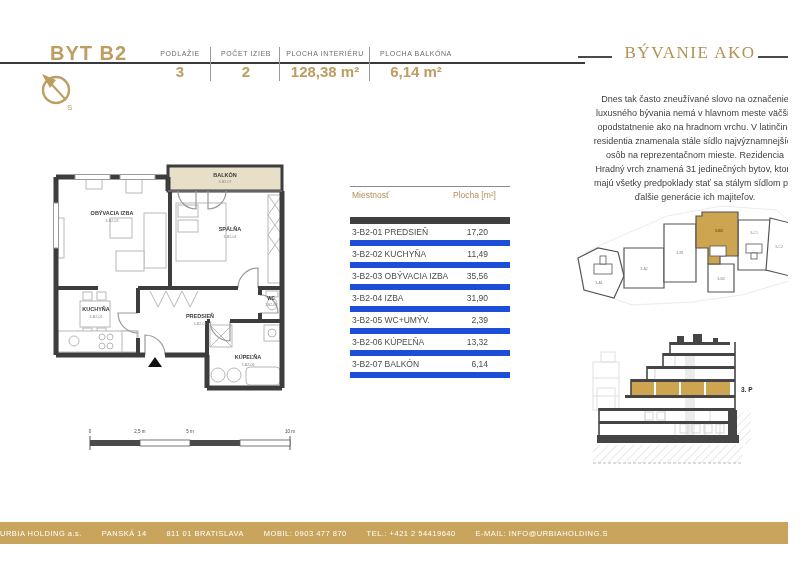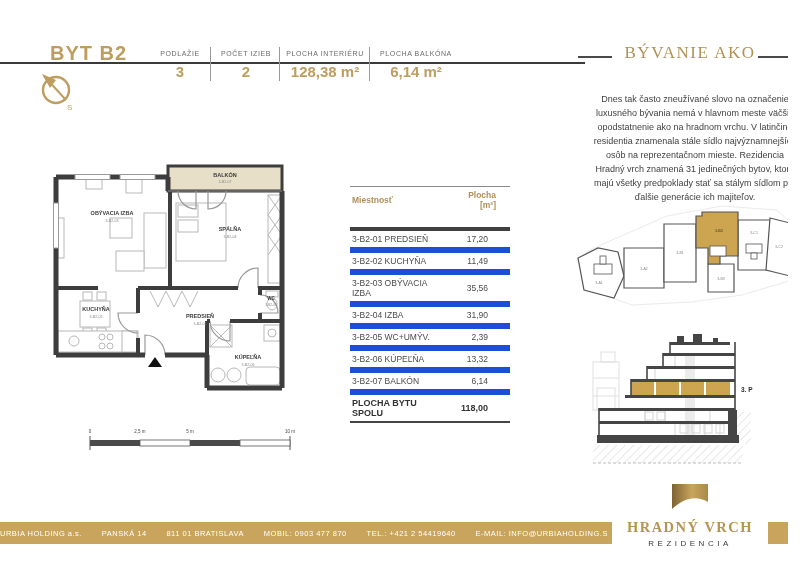--- a/index.html
+++ b/index.html
@@ -16,22 +16,22 @@
   
   .gold-heading{position:absolute;left:580px;top:42px;width:220px;text-align:center;
                 font-family:"Liberation Serif",serif;font-size:17px;letter-spacing:1.5px;
                 color:#b29154;line-height:21px;}
   .head-rule{position:absolute;top:56px;height:1.5px;background:#4a4a4a;}
   .intro{position:absolute;left:593px;top:92px;width:204px;text-align:center;
          font-size:9px;line-height:14px;color:#3f3f3f;}
   
   .room-table{position:absolute;left:350px;top:186px;width:160px;border-collapse:collapse;
               font-size:8.5px;color:#4a4a4a;}
-  .room-table th{font-weight:bold;color:#b0905a;text-align:left;
-                 border-top:1.5px solid #8a8a8a;border-bottom:4px solid #404040;
+  .room-table th{font-weight:normal;color:#b0905a;text-align:left;
+                 border-top:1.5px solid #8a8a8a;border-bottom:7px solid #404040;
                  padding:3px 0 17px 2px;}
   .room-table th.num{text-align:right;padding-right:14px;}
   .room-table td{border-bottom:6px solid #1d4ed8;padding:3px 0 3px 2px;}
   .room-table td.num{text-align:right;padding-right:22px;}
   .room-table tr.total td{font-weight:bold;color:#333;font-size:9px;
                  border-top:1.5px solid #555;border-bottom:2.5px solid #444;}
   
   .footer-bar{position:absolute;left:0;top:522px;width:800px;height:22px;background:#c9a45c;}
   .footer-items{position:absolute;left:0;top:0;width:608px;height:22px;display:flex;
                 align-items:center;justify-content:space-between;}
@@ -228,24 +228,20 @@
           <td class="num">2,39</td>
         </tr>
       <tr>
           <td>3-B2-06 KÚPEĽŇA</td>
           <td class="num">13,32</td>
         </tr>
       <tr>
           <td>3-B2-07 BALKÓN</td>
           <td class="num">6,14</td>
         </tr>
-      <tr class="total">
-        <td>PLOCHA BYTU SPOLU</td>
-        <td class="num">118,00</td>
-      </tr>
     </tbody>
   </table>
 
   <svg style="position:absolute;left:572px;top:190px;" width="228" height="122" viewBox="0 0 228 122">
     <polygon points="14,62 40,50 95,26 150,16 205,20 224,38 220,90 170,105 120,112 60,115 18,100" fill="none" stroke="#ebebe8" stroke-width="1"></polygon>
     <g fill="#fff" stroke="#555" stroke-width="1.2">
       <polygon points="6,68 26,58 46,62 52,86 42,108 12,100"></polygon>
       <polygon points="52,58 92,58 92,98 52,98"></polygon>
       <polygon points="92,34 124,34 124,92 92,92"></polygon>
       <polygon points="136,74 162,74 162,102 136,102"></polygon>
@@ -344,28 +340,14 @@
   <div class="footer-bar">
     <div class="footer-items">
       <span>URBIA HOLDING a.s.</span>
       <span>PANSKÁ 14</span>
       <span>811 01 BRATISLAVA</span>
       <span>MOBIL: 0903 477 870</span>
       <span>TEL.: +421 2 54419640</span>
       <span>E-MAIL: INFO@URBIAHOLDING.S</span>
     </div>
   </div>
-  <div class="logo-box">
-    <svg width="44" height="30" viewBox="0 0 44 30" style="margin-top:4px;">
-      <defs>
-        <linearGradient id="goldgrad" x1="0" y1="0" x2="1" y2="0">
-          <stop offset="0" stop-color="#7d6233"></stop>
-          <stop offset="0.55" stop-color="#c9a45c"></stop>
-          <stop offset="1" stop-color="#a98b49"></stop>
-        </linearGradient>
-      </defs>
-      <path d="M4,2 L40,2 L40,20 C28,13 16,16 4,27 Z" fill="url(#goldgrad)"></path>
-    </svg>
-    <div class="logo-name">HRADNÝ VRCH</div>
-    <div class="logo-sub">REZIDENCIA</div>
-  </div>
 
 </div>
 
 </body></html>

